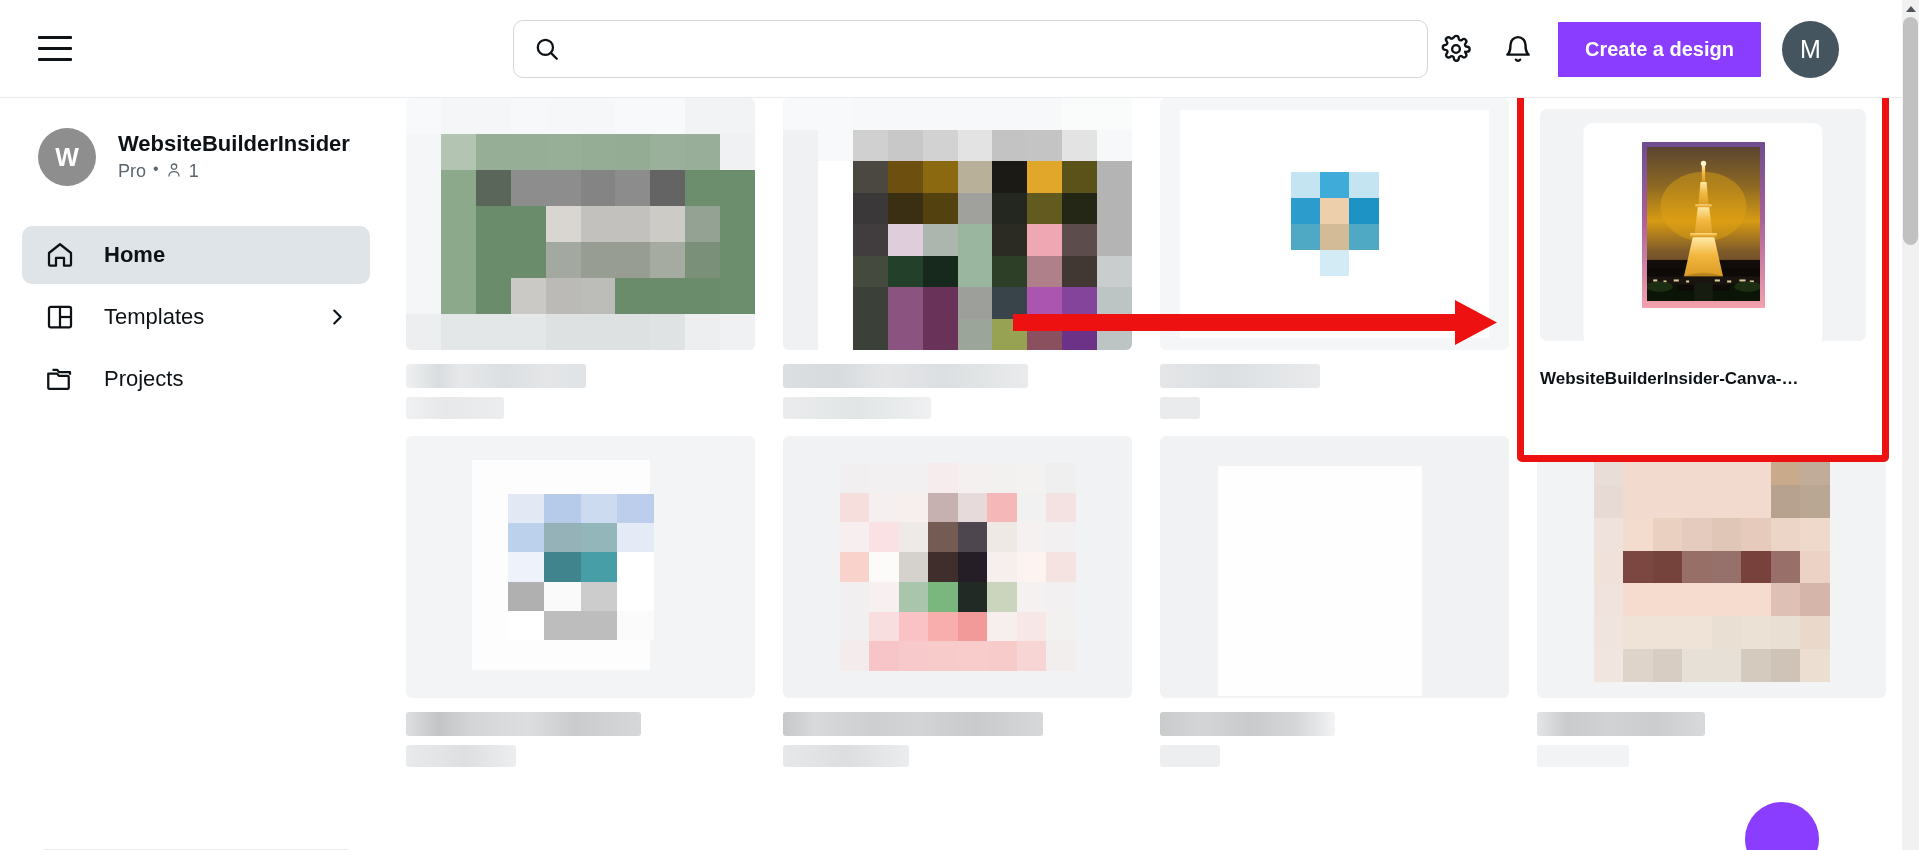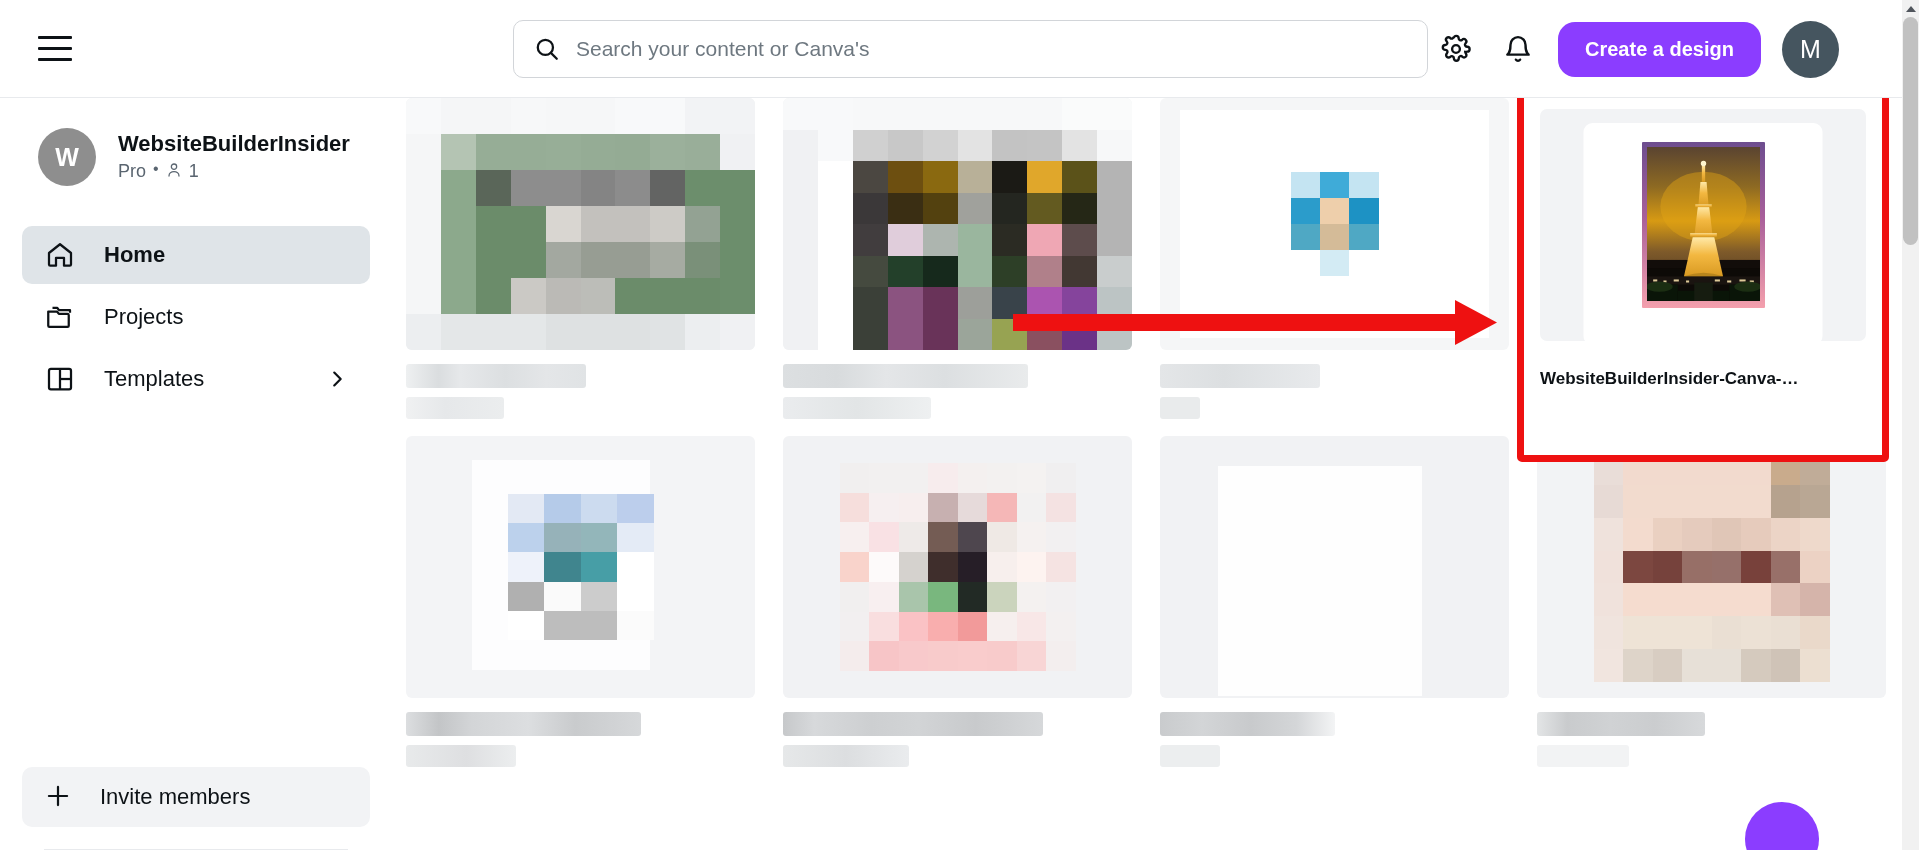--- a/index.html
+++ b/index.html
@@ -55,21 +55,21 @@
     position:absolute; top:28px; width:42px; height:42px;
     display:flex; align-items:center; justify-content:center;
     cursor:pointer; background:transparent; border:none; border-radius:8px;
   }
   .gear-btn { left:1435px; }
   .bell-btn { left:1497px; }
 
   .create-btn {
     position:absolute; left:1558px; top:22px;
     width:203px; height:55px;
-    background:#8b3dff; color:#fff; border:none; border-radius:17px;
+    background:#8b3dff; color:#fff; border:none; border-radius:1px;
     font-family:"Liberation Sans", sans-serif;
     font-size:20px; font-weight:700; cursor:pointer;
     display:flex; align-items:center; justify-content:center;
   }
   .avatar-hdr {
     position:absolute; left:1782px; top:21px;
     width:57px; height:57px; border-radius:50%;
     background:#45555f; color:#fff;
     display:flex; align-items:center; justify-content:center;
     font-size:25px; font-weight:400; cursor:pointer;
@@ -222,21 +222,20 @@
       <span></span>
       <span></span>
     </div>
 
 
     <div class="search-wrap">
       <svg class="search-icon" viewBox="0 0 24 24" fill="none" stroke="#0d1216" stroke-width="2.1">
         <circle cx="10.5" cy="10.5" r="7"></circle>
         <line x1="15.6" y1="15.6" x2="21" y2="21" stroke-linecap="round"></line>
       </svg>
-      <input class="search-input" type="text" placeholder="Search your content or Canva's" style="">
     </div>
 
     <button class="hdr-icon-btn gear-btn">
       <svg width="30" height="30" viewBox="0 0 24 24" fill="none" stroke="#0d1216" stroke-width="1.9">
         <circle cx="12" cy="12" r="3.1"></circle>
         <path d="M19.4 13.6a1.6 1.6 0 0 0 .32 1.77l.06.06a1.95 1.95 0 1 1-2.76 2.76l-.06-.06a1.6 1.6 0 0 0-1.77-.32 1.6 1.6 0 0 0-.97 1.47v.17a1.95 1.95 0 1 1-3.9 0v-.09a1.6 1.6 0 0 0-1.05-1.47 1.6 1.6 0 0 0-1.77.32l-.06.06a1.95 1.95 0 1 1-2.76-2.76l.06-.06a1.6 1.6 0 0 0 .32-1.77 1.6 1.6 0 0 0-1.47-.97H3.4a1.95 1.95 0 1 1 0-3.9h.09a1.6 1.6 0 0 0 1.47-1.05 1.6 1.6 0 0 0-.32-1.77l-.06-.06a1.95 1.95 0 1 1 2.76-2.76l.06.06a1.6 1.6 0 0 0 1.77.32h.08a1.6 1.6 0 0 0 .97-1.47V3.4a1.95 1.95 0 1 1 3.9 0v.09a1.6 1.6 0 0 0 .97 1.47 1.6 1.6 0 0 0 1.77-.32l.06-.06a1.95 1.95 0 1 1 2.76 2.76l-.06.06a1.6 1.6 0 0 0-.32 1.77v.08a1.6 1.6 0 0 0 1.47.97h.17a1.95 1.95 0 1 1 0 3.9h-.09a1.6 1.6 0 0 0-1.47.97z"></path>
       </svg>
     </button>
 
     <button class="hdr-icon-btn bell-btn">
@@ -271,61 +270,52 @@
 
     <div class="nav">
 
       <div class="nav-item active">
         <span class="nav-ico">
           <svg width="30" height="30" viewBox="0 0 24 24" fill="none" stroke="#0d1216" stroke-width="1.8" stroke-linejoin="round">
             <path d="M3.2 10.4 12 3.4l8.8 7v9.1a1 1 0 0 1-1 1h-4.6v-6.3H8.8v6.3H4.2a1 1 0 0 1-1-1z"></path>
           </svg>
         </span>
         <span class="nav-label">Home</span>
-      </div>
-
-      <div class="nav-item">
-        <span class="nav-ico">
-          <svg width="30" height="30" viewBox="0 0 24 24" fill="none" stroke="#0d1216" stroke-width="1.8" stroke-linejoin="round">
-            <path d="M6 4.6h3.7l1.5 1.9H20v2"></path>
-            <path d="M2.6 7.6h7l1.5 1.9H18a1 1 0 0 1 1 1v8.4a1 1 0 0 1-1 1H3.6a1 1 0 0 1-1-1z"></path>
-          </svg>
-        </span>
-        <span class="nav-label">Projects</span>
       </div>
 
       <div class="nav-item">
         <span class="nav-ico">
           <svg width="30" height="30" viewBox="0 0 24 24" fill="none" stroke="#0d1216" stroke-width="1.8" stroke-linejoin="round">
             <rect x="3.2" y="3.8" width="17.6" height="16.4" rx="1.5"></rect>
             <line x1="12" y1="3.8" x2="12" y2="20.2"></line>
             <line x1="12" y1="12" x2="20.8" y2="12"></line>
           </svg>
         </span>
         <span class="nav-label">Templates</span>
         <span class="nav-right">
           <svg width="22" height="22" viewBox="0 0 24 24" fill="none" stroke="#0d1216" stroke-width="2.4" stroke-linecap="round" stroke-linejoin="round">
             <polyline points="9,5 16,12 9,19"></polyline>
           </svg>
         </span>
       </div>
 
-
-    </div>
-
-    <div class="invite-wrap">
-      <button class="invite-btn">
+      <div class="nav-item">
         <span class="nav-ico">
-          <svg width="28" height="28" viewBox="0 0 24 24" fill="none" stroke="#0d1216" stroke-width="1.9" stroke-linecap="round">
-            <line x1="12" y1="4.2" x2="12" y2="19.8"></line>
-            <line x1="4.2" y1="12" x2="19.8" y2="12"></line>
+          <svg width="30" height="30" viewBox="0 0 24 24" fill="none" stroke="#0d1216" stroke-width="1.8" stroke-linejoin="round">
+            <path d="M6 4.6h3.7l1.5 1.9H20v2"></path>
+            <path d="M2.6 7.6h7l1.5 1.9H18a1 1 0 0 1 1 1v8.4a1 1 0 0 1-1 1H3.6a1 1 0 0 1-1-1z"></path>
           </svg>
         </span>
-        <span class="invite-label">Invite members</span>
-      </button>
+        <span class="nav-label">Projects</span>
+      </div>
+
+
+    </div>
+
+    <div class="invite-wrap">
       <div class="sidebar-bottom-rule"></div>
     </div>
   </div>
 
   <div class="content">
     <div class="grid">
 
       <div class="card">
         <div class="card-thumb">
           <div class="px-grid" style="grid-template-columns:repeat(10,1fr);grid-template-rows:repeat(7,1fr);">

